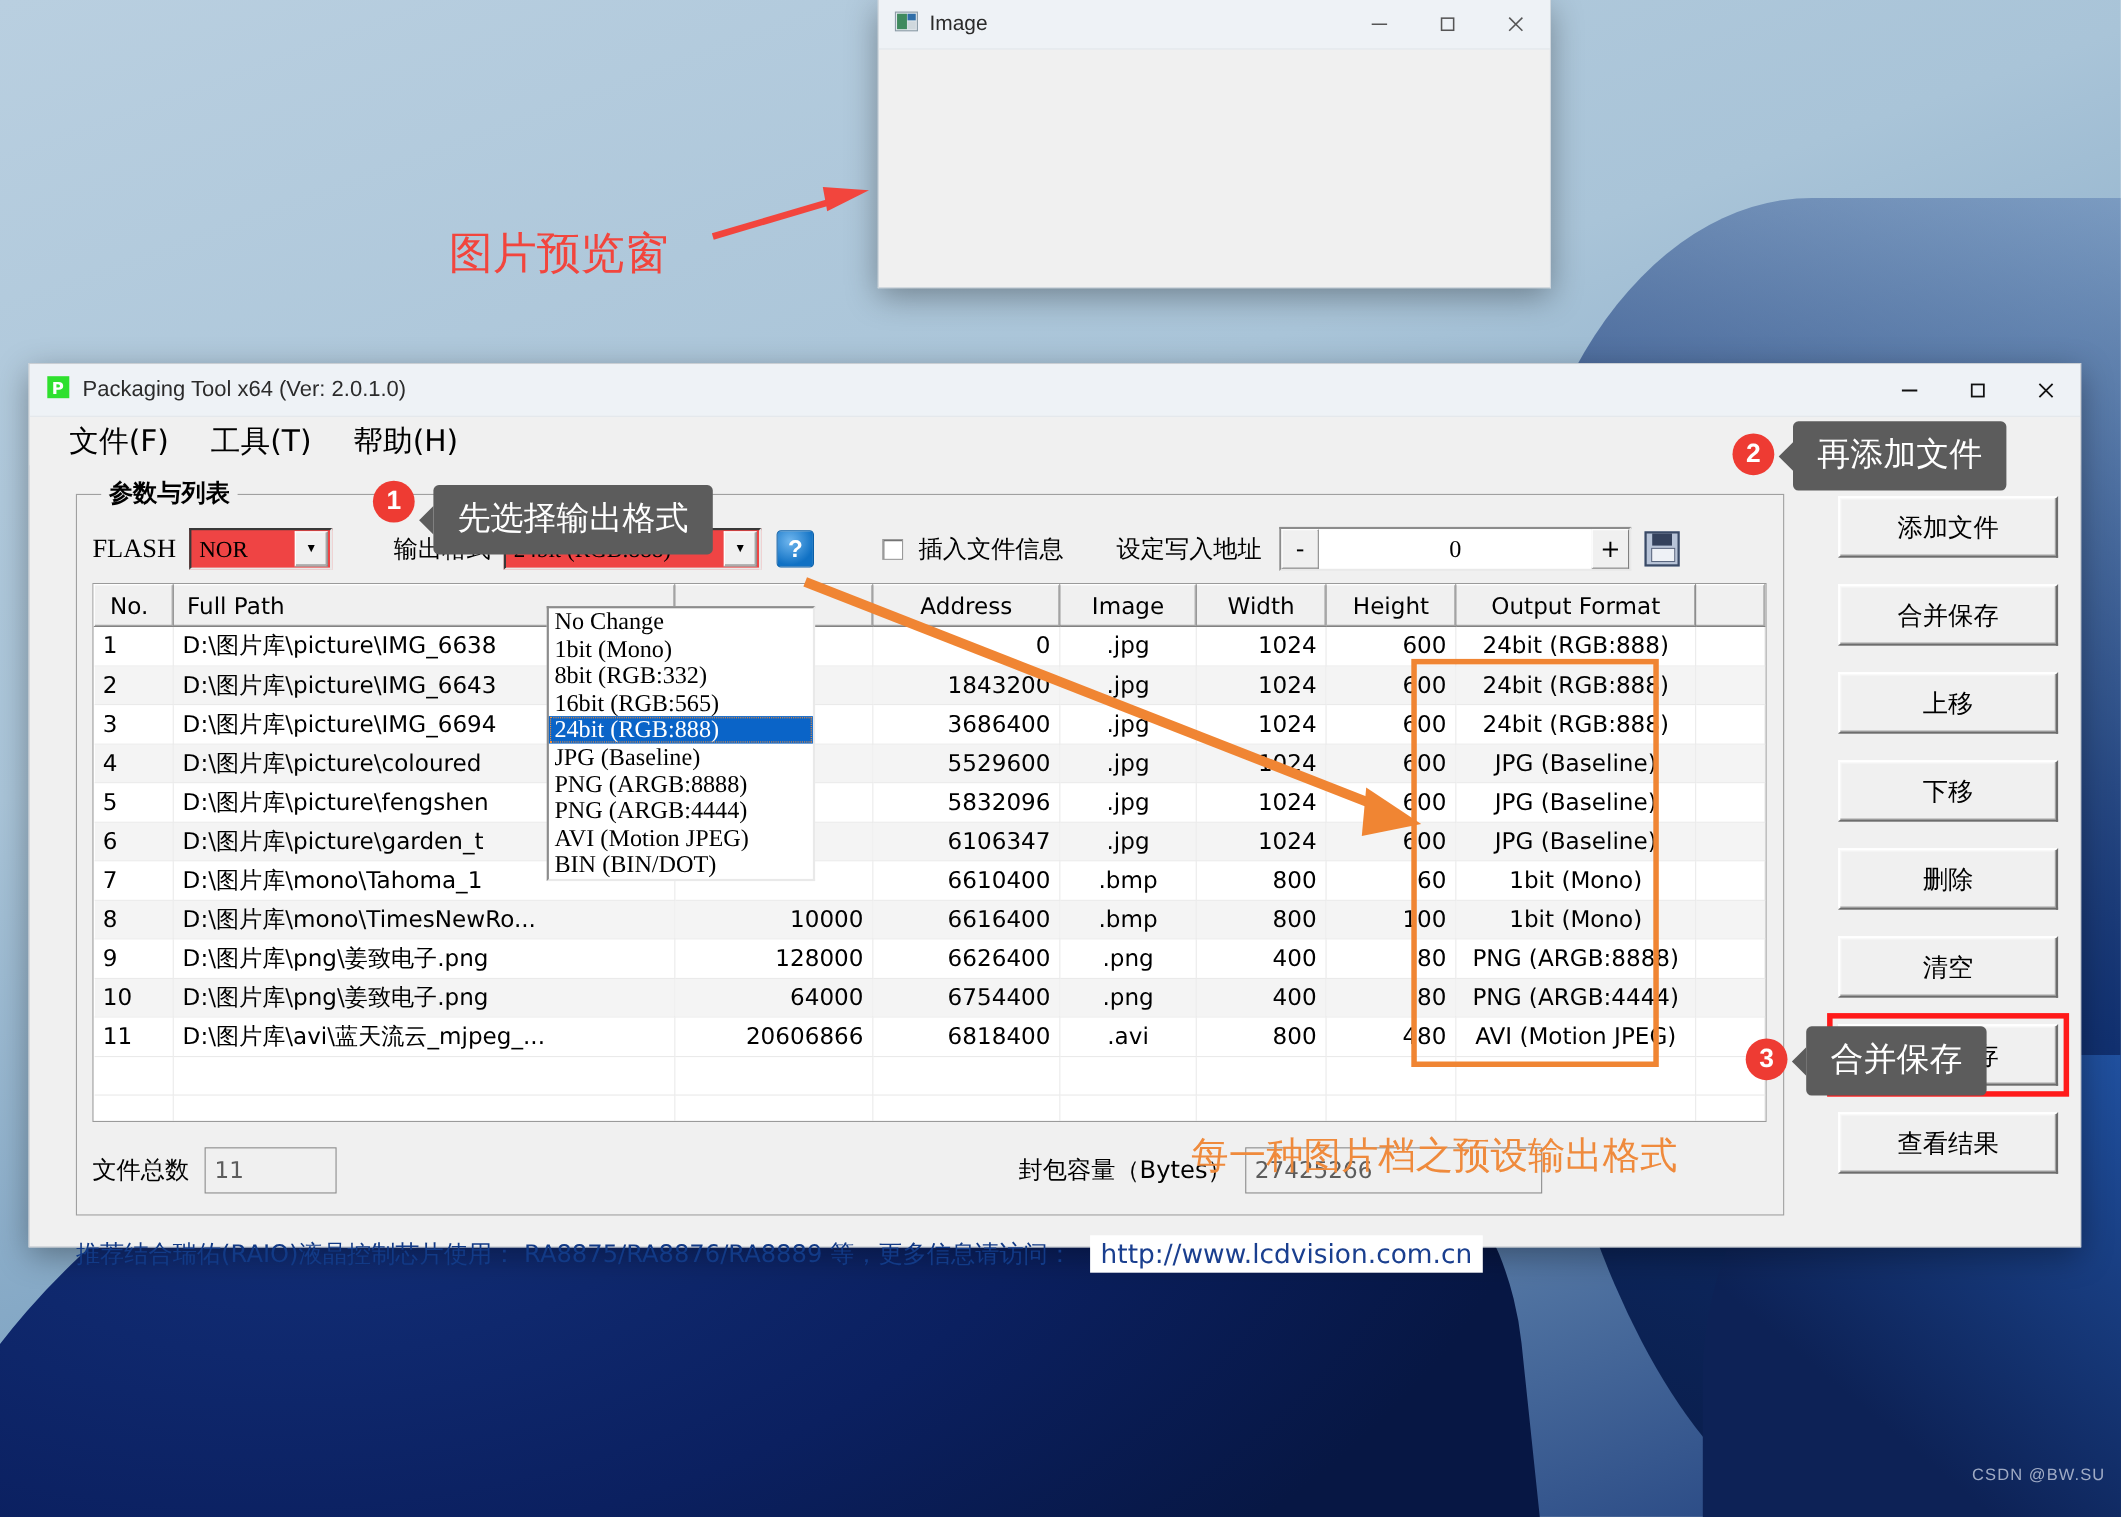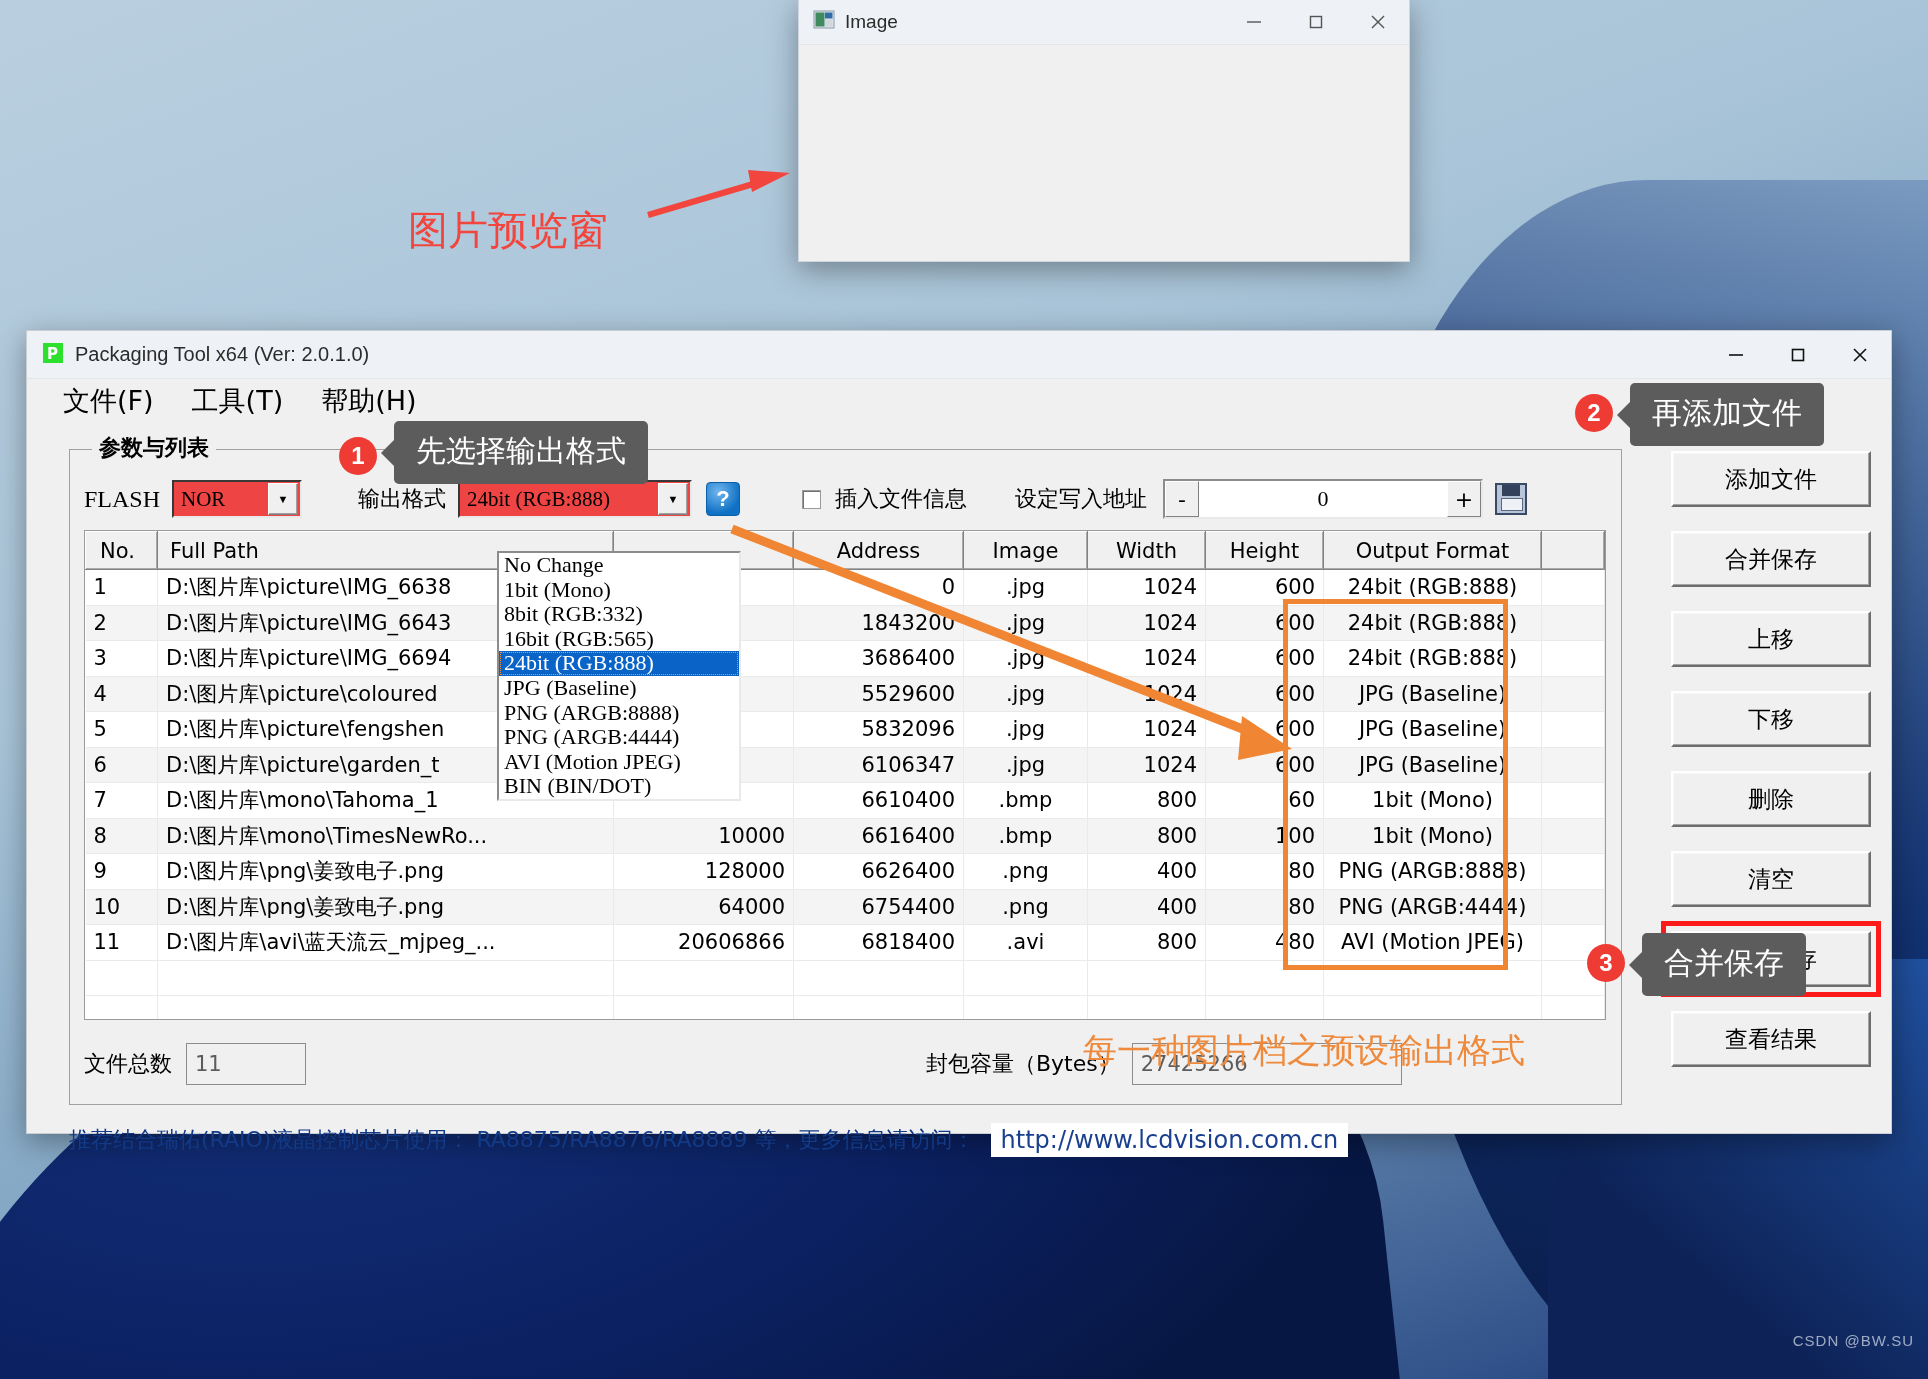--- a/index.html
+++ b/index.html
@@ -726,21 +726,21 @@
 
   <g>
     <line x1="732" y1="529" x2="1258" y2="735" stroke="#f08533" stroke-width="9"></line>
     <polygon points="1292,749 1242,716 1238,760" fill="#f08533"></polygon>
   </g>
 </svg>
 
 <div class="ann-red-text" style="left:408px; top:203px;">图片预览窗</div>
 
 <div class="ann-badge" style="left:339px; top:437px;">1</div>
-<div class="ann-tip" style="left:394px; top:421px;font-family:Liberation Mono, monospace;">先选择输出格式</div>
+<div class="ann-tip" style="left:394px; top:441px;font-family:Liberation Mono, monospace;">先选择输出格式</div>
 
 <div class="ann-badge" style="left:1575px; top:394px;">2</div>
 <div class="ann-tip" style="left:1630px; top:383px;">再添加文件</div>
 
 <div class="ann-badge" style="left:1587px; top:944px;">3</div>
 <div class="ann-tip" style="left:1642px; top:933px;">合并保存</div>
 
 <div class="ann-orange-text" style="left:1083px; top:1028px;">每一种图片档之预设输出格式</div>
 
 </body></html>

